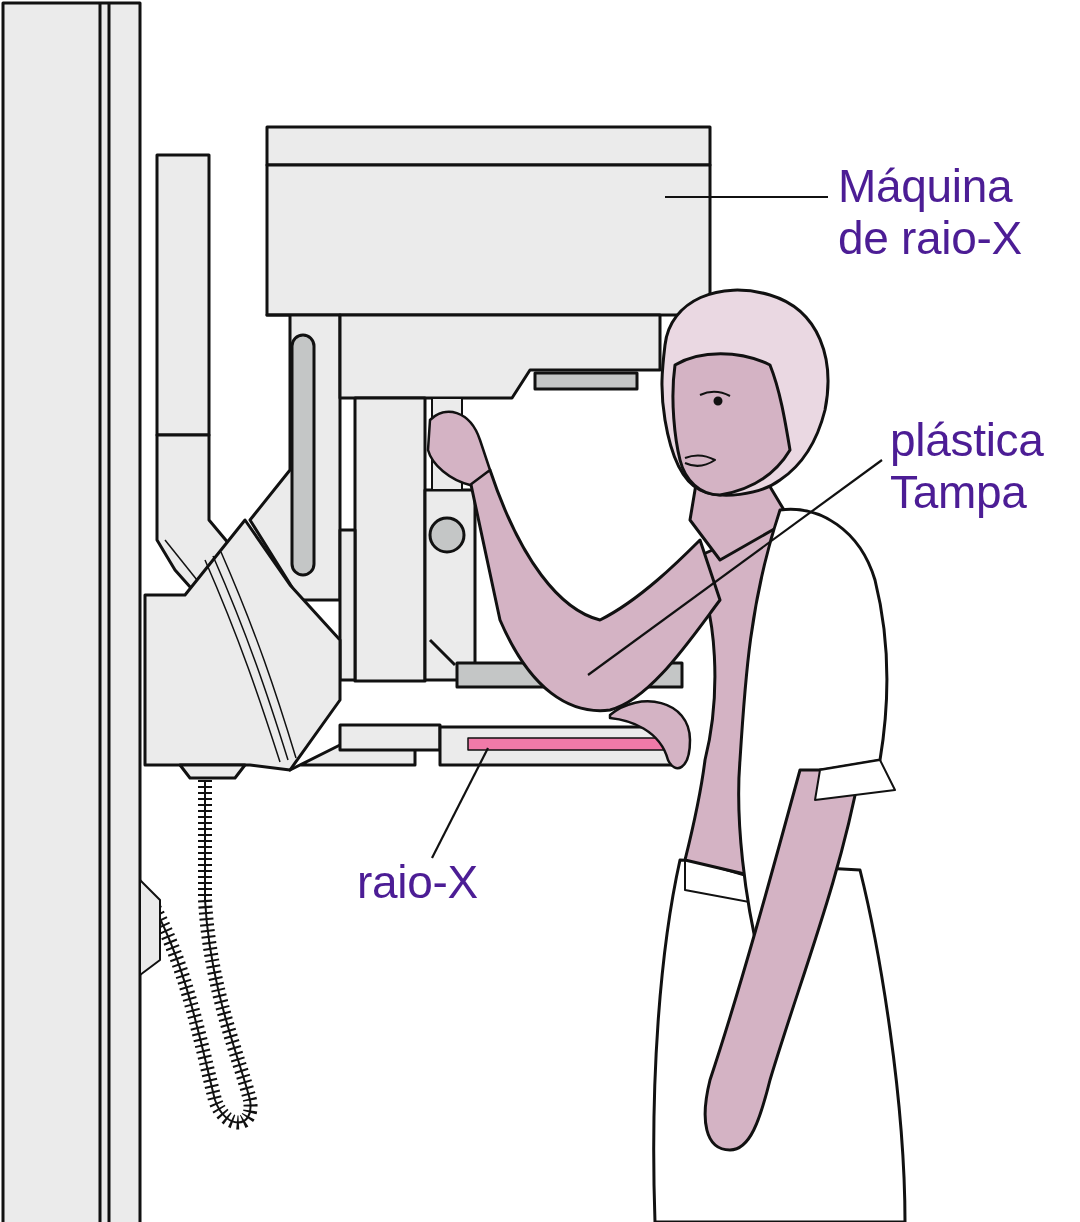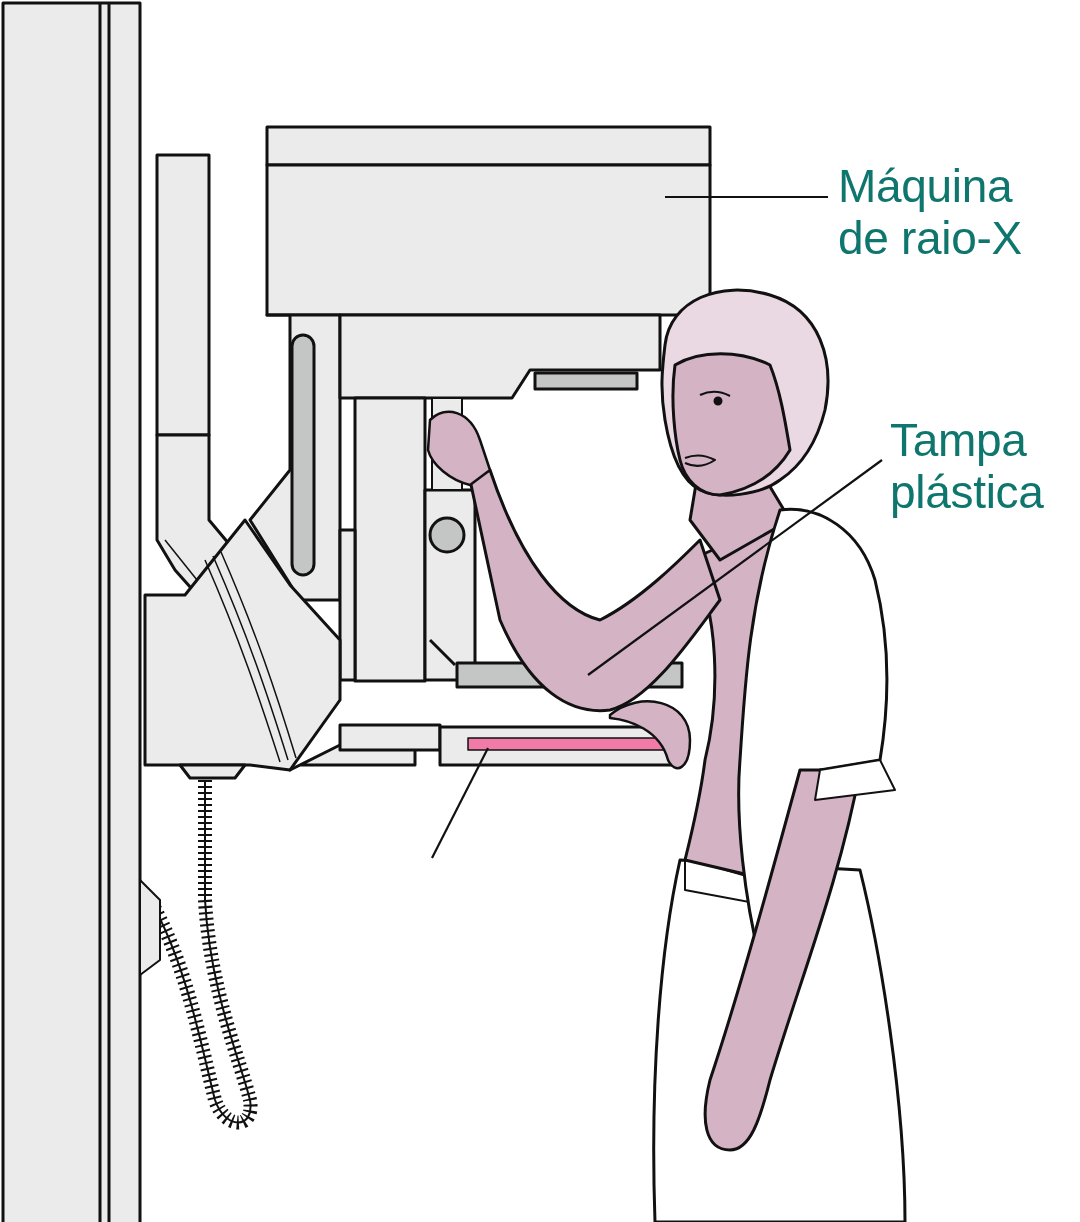--- a/index.html
+++ b/index.html
@@ -19,21 +19,21 @@
       left: 0;
       top: 0;
       width: 1080px;
       height: 1222px;
     }
     .label {
       position: absolute;
       font-family: "Liberation Sans", "DejaVu Sans", sans-serif;
       font-size: 46px;
       line-height: 52px;
-      color: #0f766e;
+      color: #4c1d95;
       white-space: nowrap;
       letter-spacing: -0.3px;
     }
     .label span { display: block; }
     #label-machine { left: 838px; top: 160px; }
     #label-paddle { left: 890px; top: 414px; }
     #label-film { left: 357px; top: 856px; }
   </style>
 </head>
 <body>
@@ -132,19 +132,20 @@
       <line x1="488" y1="748" x2="432" y2="858"></line>
     </g>
   </svg>
 
   <div id="label-machine" class="label">
     <span>Máquina</span>
     <span>de raio-X</span>
   </div>
 
   <div id="label-paddle" class="label">
+    <span>plástica</span>
     <span>Tampa</span>
-    <span>plástica</span>
   </div>
 
   <div id="label-film" class="label">
+    <span>raio-X</span>
   </div>
 </div>
 
 </body></html>

